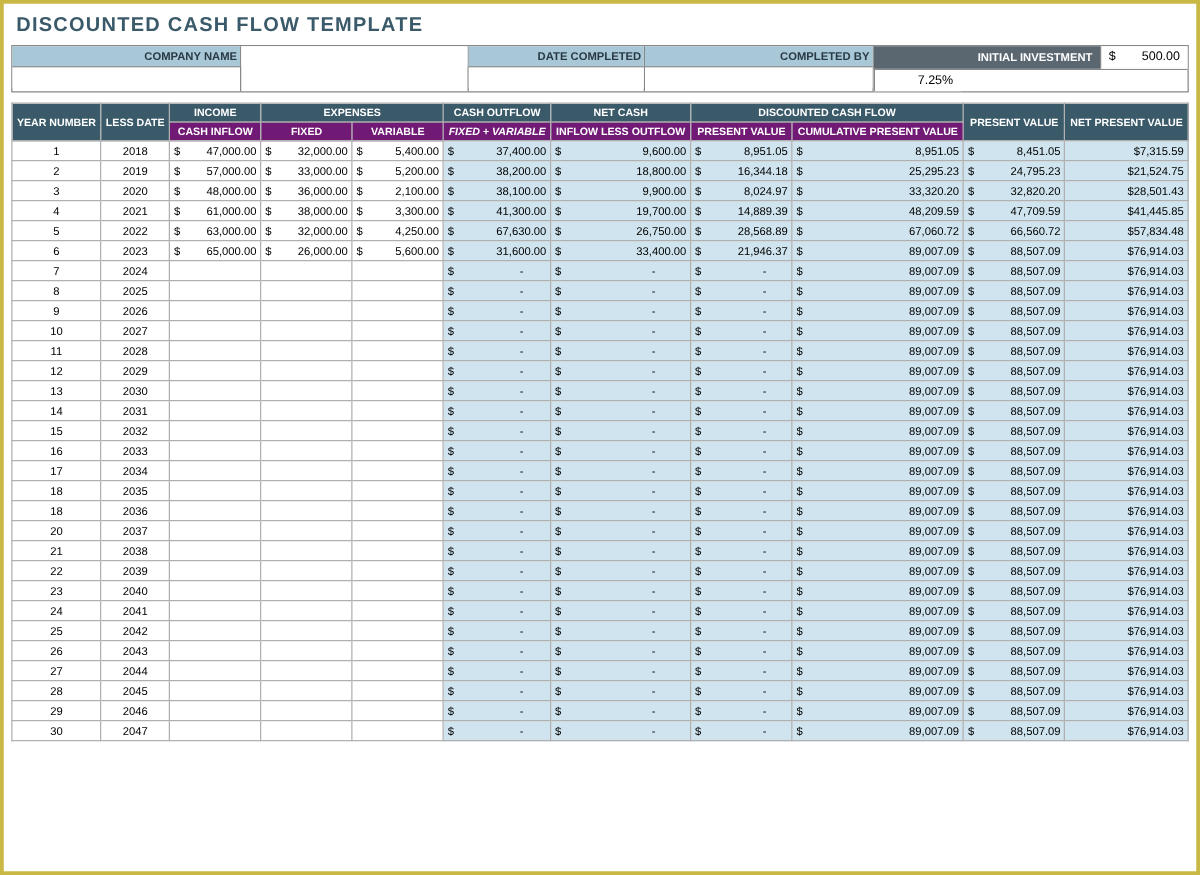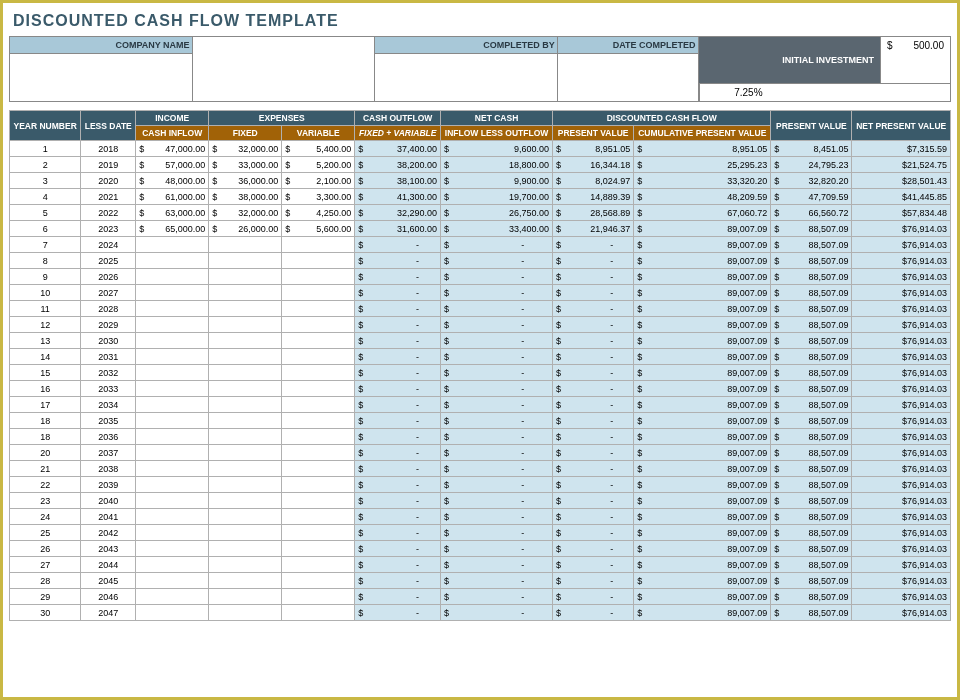--- a/index.html
+++ b/index.html
@@ -44,21 +44,21 @@
   }
   .right-stack { display:flex; flex-direction:column; }
   .right-row { display:flex; border-bottom:1px solid #888; }
   .right-row:last-child { border-bottom:none; }
   .right-label {
     background:#5a6670;
     color:#fff;
     font-weight:bold;
     font-size:9px;
     text-align:right;
-    padding:18px 6px;
+    padding:4px 6px;
     flex:1;
   }
   .right-value {
     background:#fff;
     text-align:right;
     padding:3px 6px;
     width:70px;
     font-size:10px;
     border-left:1px solid #888;
   }
@@ -74,21 +74,21 @@
     padding: 2px 3px;
     white-space: nowrap;
   }
   table.grid th {
     background: #3a5a6a;
     color: #fff;
     font-weight: bold;
     text-align: center;
     font-size: 8.5px;
   }
-  table.grid th.group-sub { background:#a16207; }
+  table.grid th.group-sub { background:#701a75; }
   table.grid td { height:16px; }
   table.grid td.num { text-align:center; }
   table.grid td.money { text-align:right; }
   table.grid td.money .cur { float:left; }
   table.grid td.calc { background:#cfe4ee; text-align:right; }
   table.grid td.calc .cur { float:left; }
 
   col.c-num  { width:36px; }
   col.c-year { width:42px; }
   col.c-inc  { width:72px; }
@@ -107,26 +107,26 @@
 <div class="title">DISCOUNTED CASH FLOW TEMPLATE</div>
 
 <div class="info-bar">
   <div class="info-block" style="flex:1.3">
     <div class="info-head">COMPANY NAME</div>
     <div class="info-val"></div>
   </div>
   <div class="info-block" style="flex:1.3">
     <div class="info-val"></div>
   </div>
+  <div class="info-block" style="flex:1">
+    <div class="info-head">DATE COMPLETED</div>
+    <div class="info-val"></div>
+  </div>
   <div class="info-block" style="flex:1.3">
     <div class="info-head">COMPLETED BY</div>
-    <div class="info-val"></div>
-  </div>
-  <div class="info-block" style="flex:1">
-    <div class="info-head">DATE COMPLETED</div>
     <div class="info-val"></div>
   </div>
   <div class="right-stack" style="flex:1.8">
     <div class="right-row">
       <div class="right-label">INITIAL INVESTMENT</div>
       <div class="right-value"><span class="cur" style="float:left">$</span><span>500.00</span></div>
     </div>
     <div class="right-row">
       <div class="right-value">7.25%</div>
     </div>
@@ -221,21 +221,21 @@
         <td class="calc"><span class="cur">$</span><span>48,209.59</span></td>
         <td class="calc"><span class="cur">$</span><span>47,709.59</span></td>
         <td class="calc">$41,445.85</td>
       </tr>
       <tr>
         <td class="num">5</td>
         <td class="num">2022</td>
         <td class="money"><span class="cur">$</span><span>63,000.00</span></td>
         <td class="money"><span class="cur">$</span><span>32,000.00</span></td>
         <td class="money"><span class="cur">$</span><span>4,250.00</span></td>
-        <td class="calc"><span class="cur">$</span><span>32,290.00</span></td>
+        <td class="calc"><span class="cur">$</span><span>67,630.00</span></td>
         <td class="calc"><span class="cur">$</span><span>26,750.00</span></td>
         <td class="calc"><span class="cur">$</span><span>28,568.89</span></td>
         <td class="calc"><span class="cur">$</span><span>67,060.72</span></td>
         <td class="calc"><span class="cur">$</span><span>66,560.72</span></td>
         <td class="calc">$57,834.48</td>
       </tr>
       <tr>
         <td class="num">6</td>
         <td class="num">2023</td>
         <td class="money"><span class="cur">$</span><span>65,000.00</span></td>

